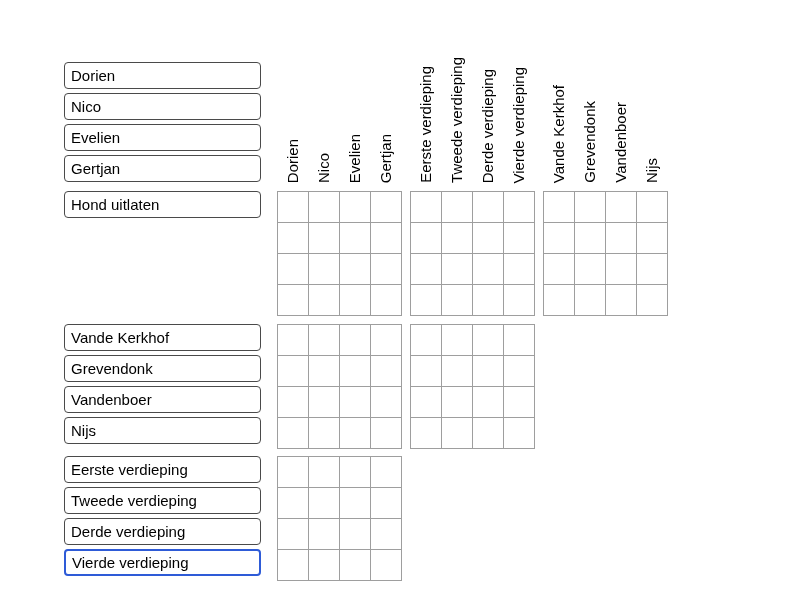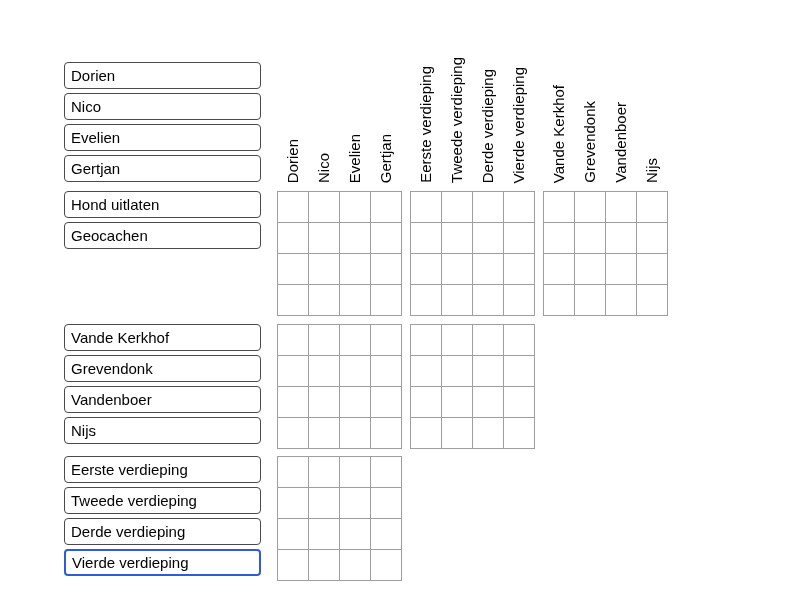--- a/index.html
+++ b/index.html
@@ -116,23 +116,20 @@
       <span class="col-header">Vandenboer</span>
       <span class="col-header">Nijs</span>
     </div>
   </div>
 
   <div class="band band-1">
     <div class="row-labels">
       <div class="row-slot">
           <input type="text" class="label-box" value="Hond uitlaten" style="">
         </div>
-      <div class="row-slot">
-          <input type="text" class="label-box" value="Geocachen" style="">
-        </div>
     </div>
     <div class="blocks">
         <div class="grid-block">
           <div class="grid-cell"></div>
           <div class="grid-cell"></div>
           <div class="grid-cell"></div>
           <div class="grid-cell"></div>
           <div class="grid-cell"></div>
           <div class="grid-cell"></div>
           <div class="grid-cell"></div>

